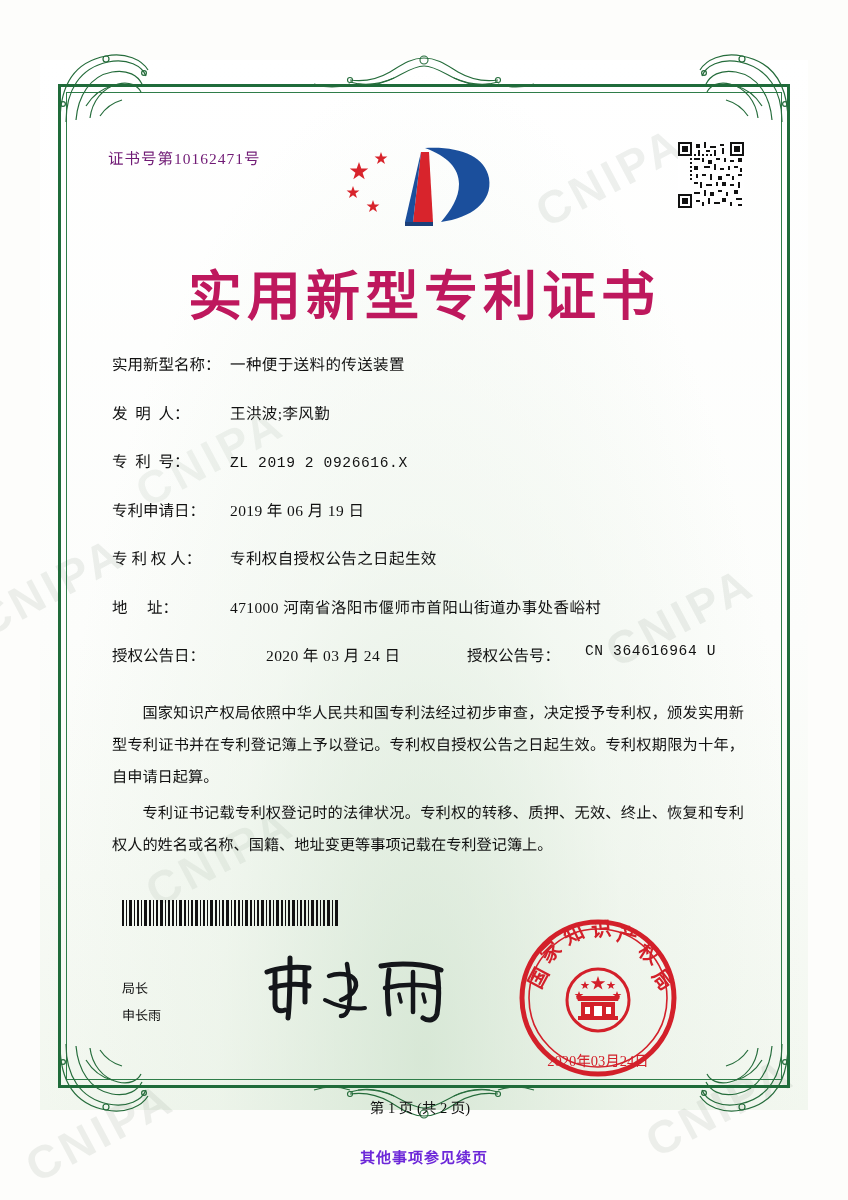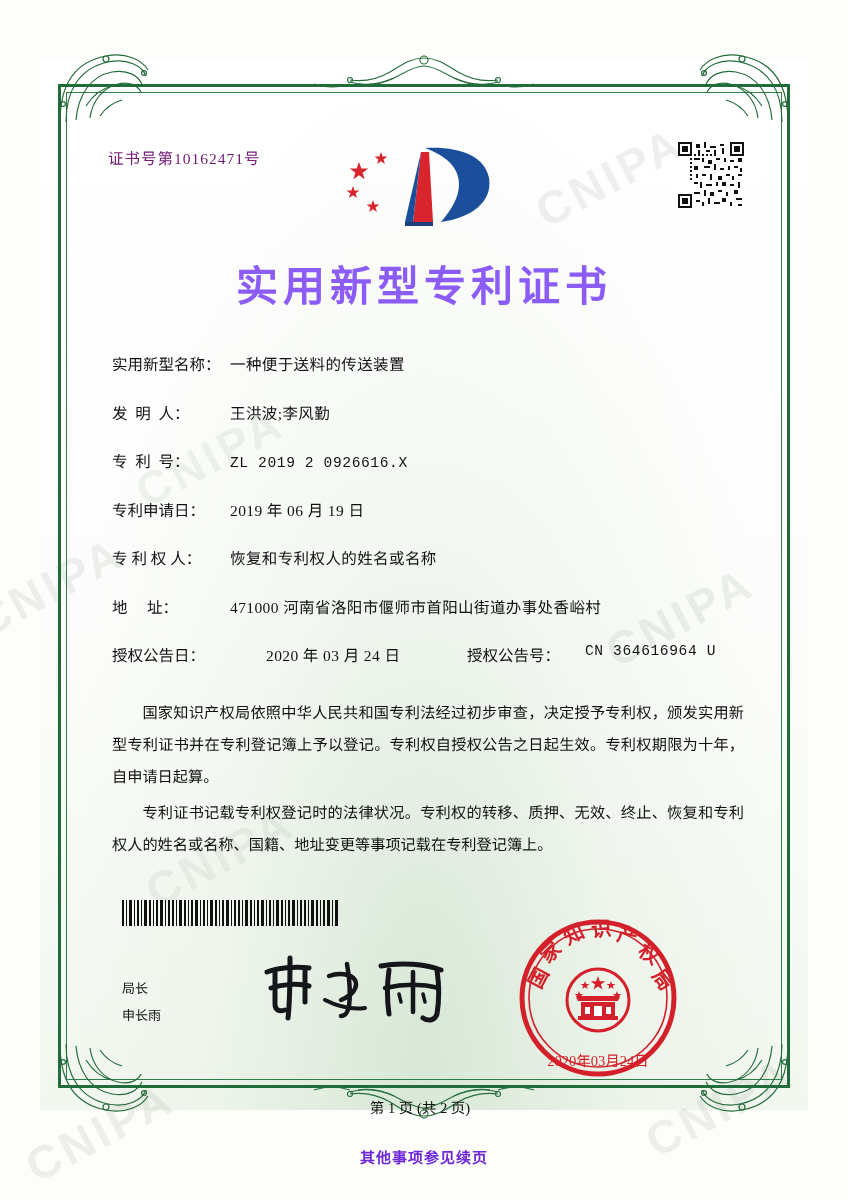--- a/index.html
+++ b/index.html
@@ -127,23 +127,23 @@
   }
   .qr svg { width: 100%; height: 100%; display: block; }
 
   .main-title {
     position: absolute;
     left: 0; right: 0;
     top: 252px;
     text-align: center;
     font-family: "Liberation Serif", "DejaVu Serif", serif;
     font-weight: bold;
-    font-size: 42px;
+    font-size: 54px;
     letter-spacing: 5px;
-    color: #8b5cf6;
+    color: #be185d;
   }
 
   
   .fields {
     position: absolute;
     left: 112px;
     top: 352px;
     right: 112px;
   }
   .row {
@@ -492,21 +492,21 @@
     <div class="row">
       <span class="label">专  利  号：</span>
       <span class="value mono">ZL 2019 2 0926616.X</span>
     </div>
     <div class="row">
       <span class="label">专利申请日：</span>
       <span class="value">2019 年 06 月 19 日</span>
     </div>
     <div class="row">
       <span class="label">专 利 权 人：</span>
-      <span class="value">恢复和专利权人的姓名或名称</span>
+      <span class="value">专利权自授权公告之日起生效</span>
     </div>
     <div class="row">
       <span class="label">地     址：</span>
       <span class="value">471000 河南省洛阳市偃师市首阳山街道办事处香峪村</span>
     </div>
     <div class="row split">
       <span class="left-part">
         <span class="label">授权公告日：</span>
         <span class="value">2020 年 03 月 24 日</span>
       </span>

